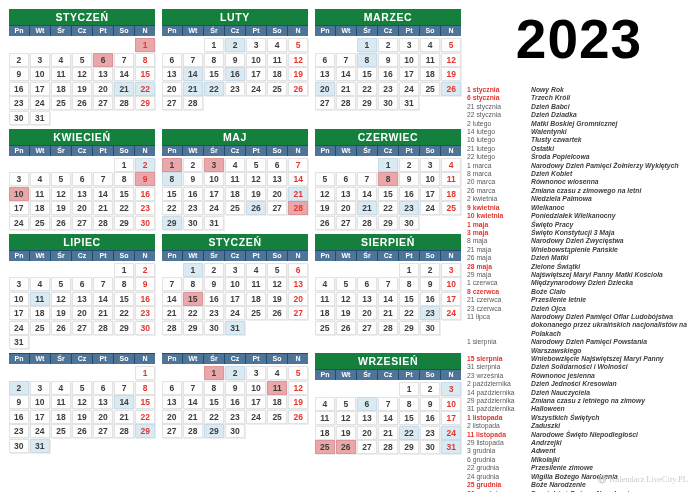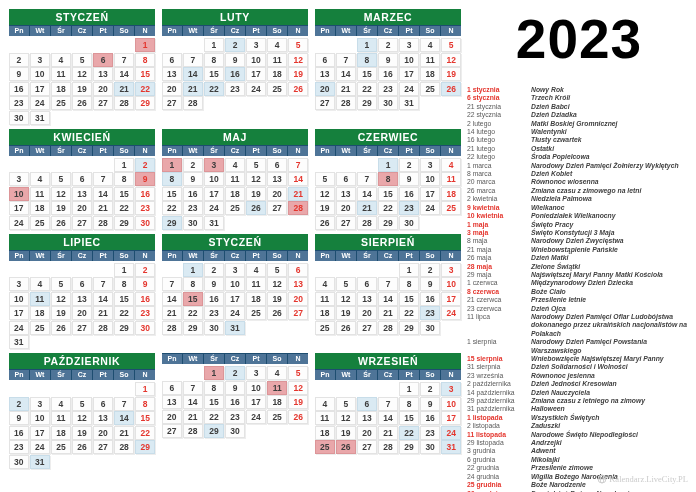--- a/index.html
+++ b/index.html
@@ -518,21 +518,20 @@
         <div class="day-cell">25</div>
         <div class="day-cell">26</div>
         <div class="day-cell">27</div>
         <div class="day-cell">28</div>
         <div class="day-cell">29</div>
         <div class="day-cell">30</div>
         <div class="day-cell empty"></div>
       </div>
     </div>
     <div class="month">
-      <div class="month-title">PAŹDZIERNIK</div>
       <div class="dayname-row">
         <div class="dayname">Pn</div>
         <div class="dayname">Wt</div>
         <div class="dayname">Śr</div>
         <div class="dayname">Cz</div>
         <div class="dayname">Pt</div>
         <div class="dayname">So</div>
         <div class="dayname">N</div>
       </div>
       <div class="day-grid">

